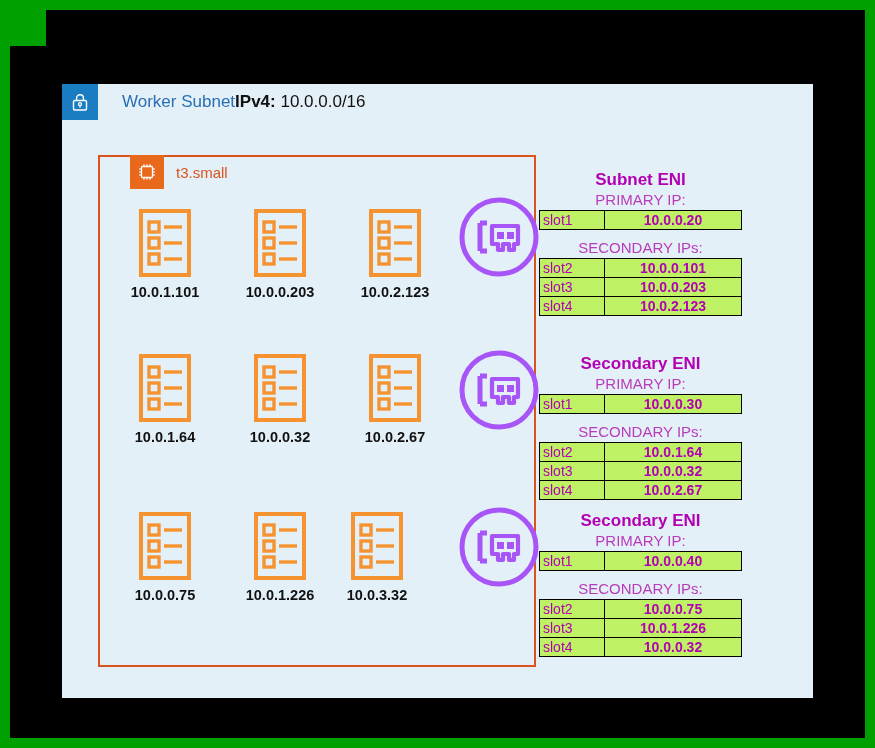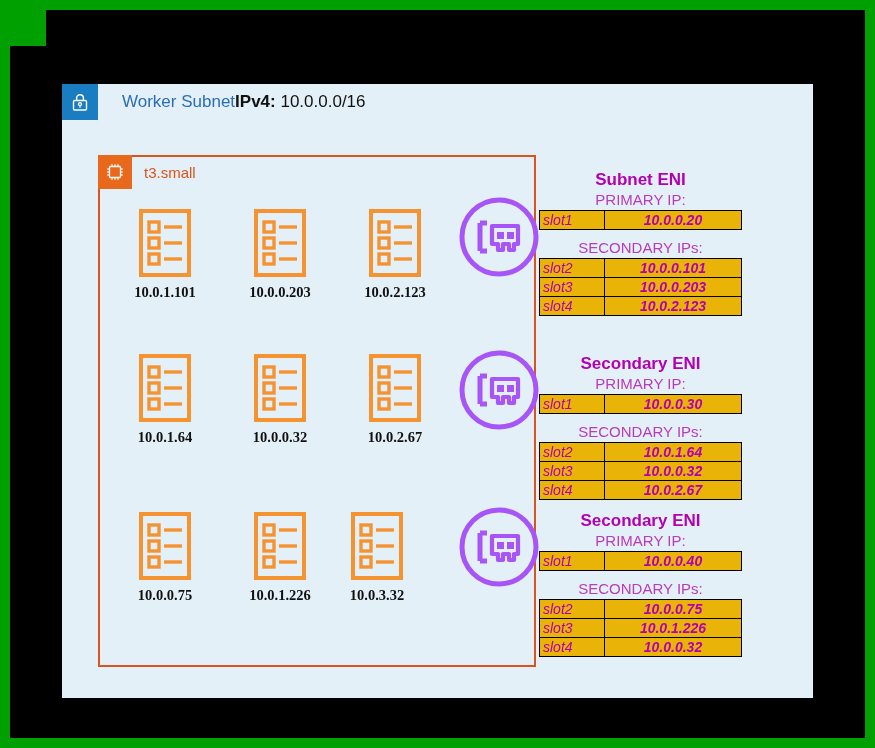--- a/index.html
+++ b/index.html
@@ -54,35 +54,35 @@
     position:absolute;left:36px;top:71px;
     width:438px;height:512px;
     border:2px solid #d9541e;
     box-sizing:border-box;
     background:transparent;
   }
   #instance-header{
     position:absolute;left:36px;top:71px;
     display:flex;align-items:center;
     height:34px;
+    padding-left:32px;
   }
   .cpu-badge{
     width:34px;height:34px;background:#e8691c;
     display:flex;align-items:center;justify-content:center;
     flex:0 0 auto;
   }
   #instance-label{
     margin-left:12px;color:#d9541e;font-size:15px;white-space:nowrap;
   }
   
   .pod{
     position:absolute;
     width:110px;
     text-align:center;
-    font-family:Liberation Serif, serif;
   }
   .pod-icon{
     width:54px;height:70px;margin:0 auto;display:block;
   }
   .pod-label{
     margin-top:6px;font-size:14.5px;font-weight:bold;color:#111;
     white-space:nowrap;
   }
   
   .eni-icon{
@@ -95,23 +95,22 @@
     color:#b300b3;font-size:17px;font-weight:bold;text-align:center;
     white-space:nowrap;
   }
   .eni-sub{
     color:#b93bb9;font-size:15px;text-align:center;white-space:nowrap;
     margin-top:1px;
   }
   table.ip-table{
     border-collapse:collapse;
     margin-top:2px;
-    background:#eab308;
+    background:#bef264;
     table-layout:fixed;
-    font-style:italic;
   }
   table.ip-table td{
     border:1.5px solid #000;
     font-size:14px;
     color:#b300b3;
     height:18px;
     padding:0 3px;
     line-height:18px;
   }
   td.slot-cell{width:58px;text-align:left;}

